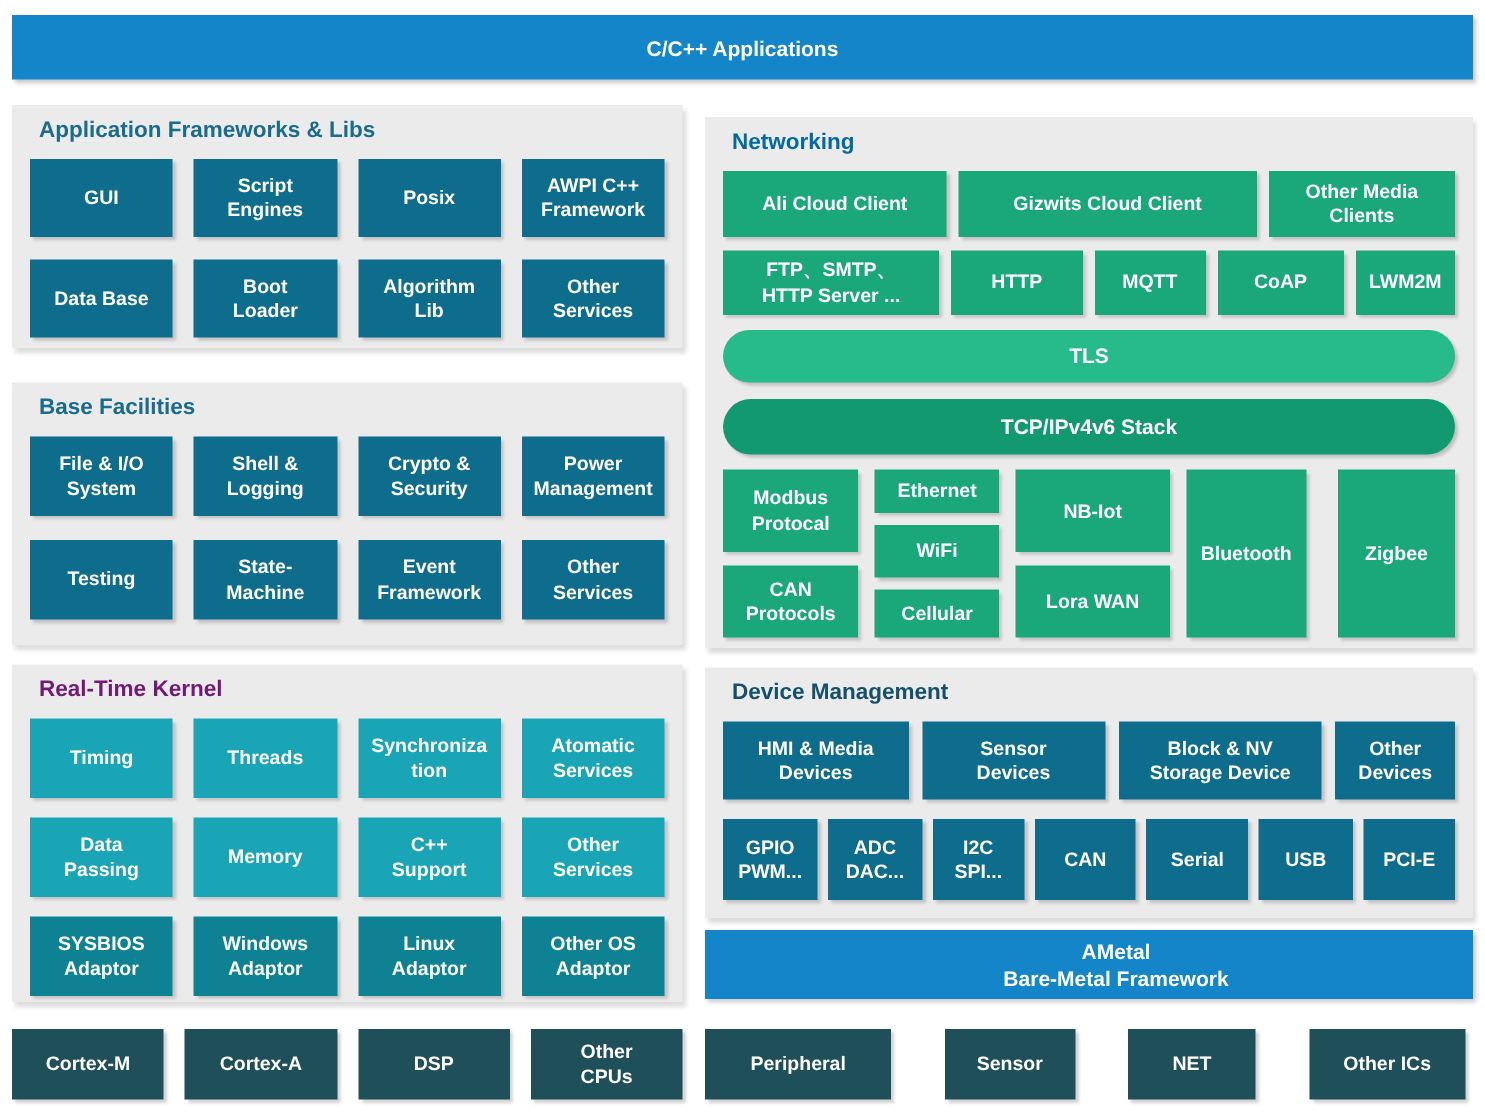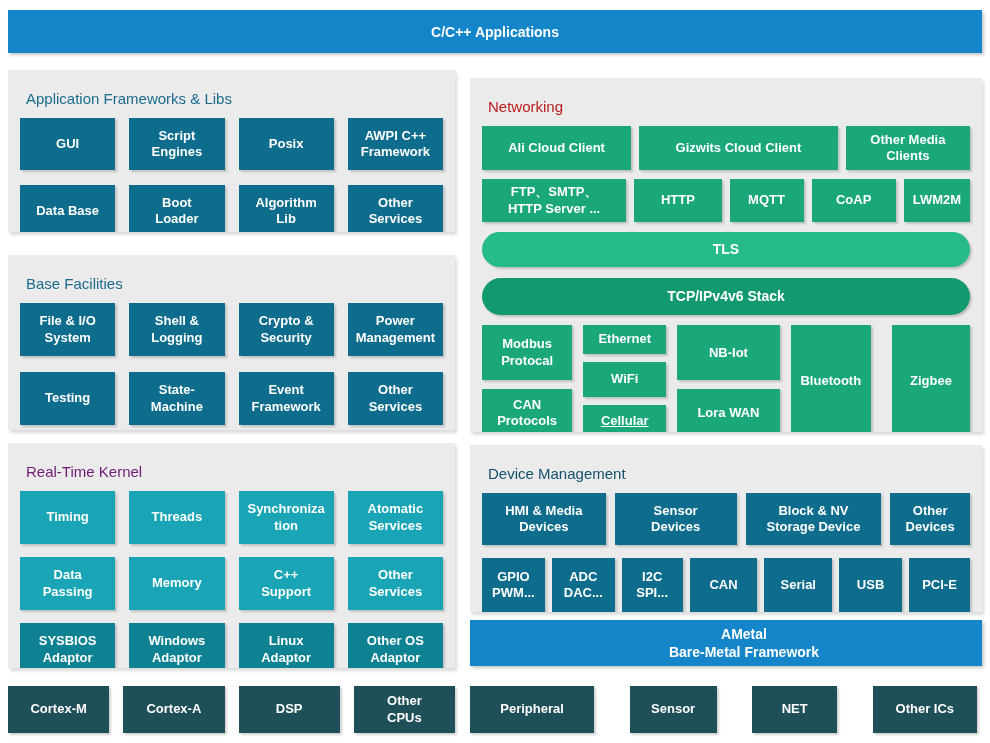--- a/index.html
+++ b/index.html
@@ -17,24 +17,24 @@
   }
 
   .columns { display:flex; align-items:flex-start; }
   .col-left { width:447px; }
   .col-right { flex:1; margin-left:15px; }
 
   .panel {
     background:#ebebeb; box-shadow:2px 3px 3px rgba(0,0,0,.14);
     padding:8px 12px; box-sizing:border-box; overflow:hidden;
   }
-  .panel-title { font-weight:normal; font-size:15px; margin:12px 0 11px 6px; }
+  .panel-title { font-weight:bold; font-size:15px; margin:0 0 11px 6px; }
   .t-blue { color:#1a6b8c; }
   .t-cyan { color:#701a75; }
-  .t-green { color:#b91c1c; }
+  .t-green { color:#0369a1; }
   .t-navy { color:#14506b; }
 
   .blk {
     display:flex; align-items:center; justify-content:center; text-align:center;
     color:#fff; font-weight:bold; font-size:13px; line-height:1.25;
     white-space:pre-line; box-shadow:2px 2px 2px rgba(0,0,0,.18);
     box-sizing:border-box; padding:2px 3px;
   }
   .c-teal  { background:#0e6c8d; }
   .c-cyan  { background:#19a5b5; }
@@ -61,21 +61,21 @@
   .pill-stack { background:#12996f; height:37px; border-radius:19px; margin-top:11px; }
 
   .net-cluster { display:flex; gap:11px; height:112px; margin-top:10px; }
   .nc-col { display:flex; flex-direction:column; gap:9px; }
   .nc-a { width:18.5%; } .nc-b { width:17%; gap:8px; } .nc-c { width:21%; }
   .nc-d { flex:1; } .nc-e { width:16%; margin-left:10px; }
   .nc-a .blk:nth-child(1), .nc-c .blk:nth-child(1) { flex:1.18; }
   .nc-a .blk:nth-child(2), .nc-c .blk:nth-child(2) { flex:1; }
   .nc-b .blk:nth-child(1) { flex:.85; }
   .nc-b .blk:nth-child(2) { flex:1.1; }
-  .nc-b .blk:nth-child(3) { flex:.95;text-decoration:underline; }
+  .nc-b .blk:nth-child(3) { flex:.95; }
   .nc-d .blk, .nc-e .blk { flex:1; }
 
   .g-dev1 { grid-template-columns:1.55fr 1.53fr 1.7fr 1fr; gap:9px; grid-auto-rows:52px; }
   .g-dev2 { grid-template-columns:1.03fr 1.03fr 1fr 1.11fr 1.11fr 1.03fr 1fr; gap:7px; grid-auto-rows:54px; margin-top:13px; }
 
   .ametal {
     margin-top:8px; height:46px; background:#1385c8; color:#fff;
     display:flex; align-items:center; justify-content:center; text-align:center;
     font-weight:bold; font-size:14px; line-height:1.3; white-space:pre-line;
     box-shadow:2px 2px 3px rgba(0,0,0,.22);

